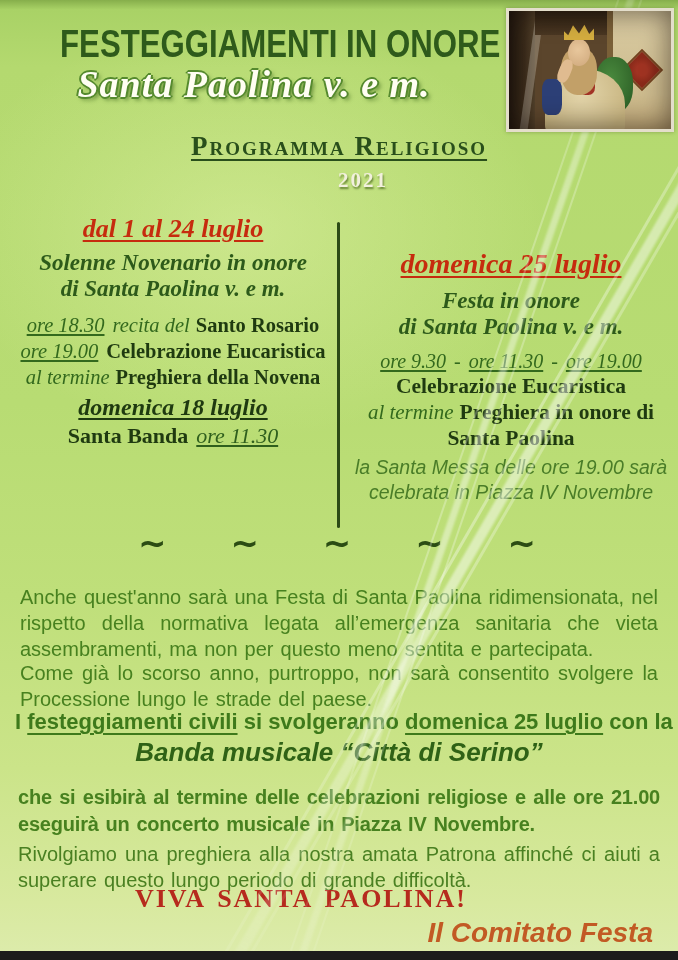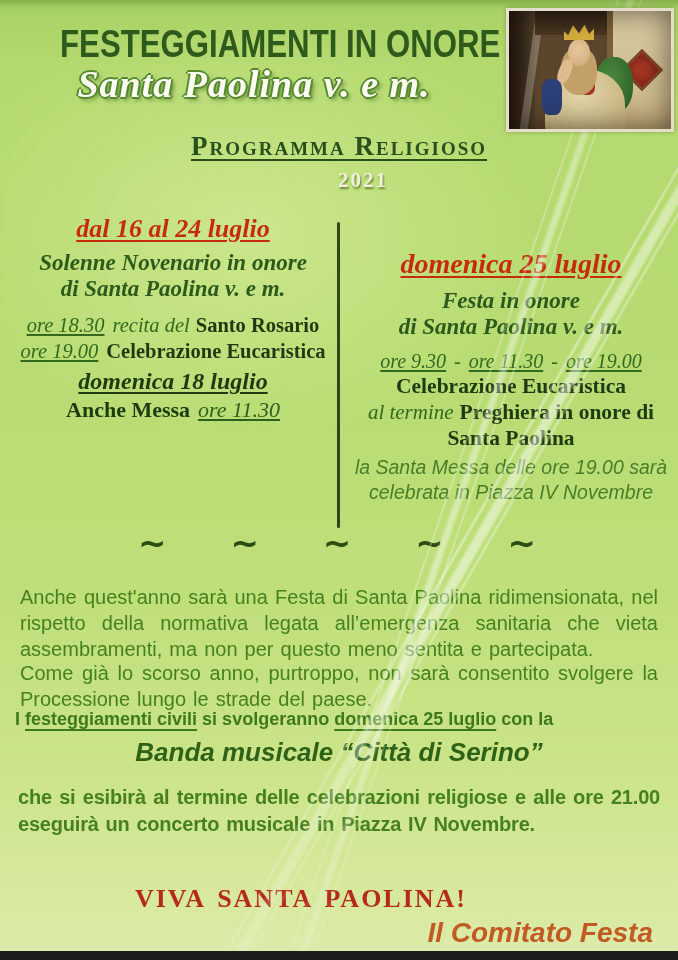--- a/index.html
+++ b/index.html
@@ -90,21 +90,21 @@
   .right-note{margin-top:4px;font-family:"Liberation Sans",sans-serif;font-style:italic;
       font-size:19.5px;line-height:25px;color:#4a7d28;}
   
   .tildes{position:absolute;top:526px;left:138px;width:398px;display:flex;justify-content:space-between;z-index:2;
       font-family:"DejaVu Sans",sans-serif;font-weight:700;font-size:34px;line-height:34px;color:#2b4c13;}
   .para{position:absolute;left:20px;width:638px;z-index:2;font-family:"Liberation Sans",sans-serif;
       font-size:20px;line-height:26px;color:#47811f;text-align:justify;word-spacing:1.5px;}
   .p1{top:584px;}
   .p2{top:660px;}
   .civic{position:absolute;top:709px;left:15px;width:655px;z-index:2;white-space:nowrap;
-      font-family:"Liberation Sans",sans-serif;font-size:18px;font-weight:600;color:#3e7a1b;}
+      font-family:"Liberation Sans",sans-serif;font-size:22px;font-weight:600;color:#3e7a1b;}
   .civic .u{text-decoration:underline;text-decoration-thickness:2px;text-underline-offset:4px;}
   .band{position:absolute;top:737px;left:0;width:678px;text-align:center;z-index:2;
       font-family:"Liberation Sans",sans-serif;font-weight:700;font-style:italic;font-size:26px;color:#2f6216;}
   .p3{top:784px;left:18px;width:642px;font-weight:700;line-height:27px;letter-spacing:-0.2px;}
   .p4{top:841px;left:18px;width:642px;color:#4a8022;}
   .viva{position:absolute;top:884px;left:8px;width:586px;text-align:center;z-index:2;
       font-weight:700;font-size:26px;letter-spacing:2px;word-spacing:4px;color:#b62a1d;}
   .signature{position:absolute;top:917px;left:0;width:653px;text-align:right;z-index:2;
       font-family:"Liberation Sans",sans-serif;font-style:italic;font-weight:700;font-size:28px;color:#c25a24;}
   .bottom-bar{position:absolute;bottom:0;left:0;width:678px;height:9px;background:#1c1c1c;z-index:6;}
@@ -142,33 +142,36 @@
     <div class="ph-blue"></div>
     <div class="ph-red"></div>
     <div class="ph-hair"></div>
     <div class="ph-face"></div>
     <div class="ph-arm"></div>
     <div class="ph-crown"></div>
     <div class="ph-vignette"></div>
   </div>
 
   <div class="col-left">
-    <div class="date-red">dal 16 al 24 luglio</div>
+    <div class="date-red">dal 1 al 24 luglio</div>
     <div class="subtitle" style="margin-top:6px;">Solenne Novenario in onore</div>
     <div class="subtitle">di Santa Paolina v. e m.</div>
     <div style="height:10px;"></div>
     <div class="sched">
       <span class="sch-time">ore 18.30</span><span class="sch-lead">recita del</span><span class="sch-event">Santo Rosario</span>
     </div>
     <div class="sched">
       <span class="sch-time">ore 19.00</span><span class="sch-event">Celebrazione Eucaristica</span>
     </div>
+    <div class="sched">
+      <span class="sch-lead">al termine</span><span class="sch-event">Preghiera della Novena</span>
+    </div>
     <div class="sunday-h">domenica 18 luglio</div>
     <div class="messa-line">
-      <span class="messa-ev">Anche Messa</span><span class="messa-time">ore 11.30</span>
+      <span class="messa-ev">Santa Banda</span><span class="messa-time">ore 11.30</span>
     </div>
   </div>
 
   <div class="divider"></div>
 
   <div class="col-right">
     <div class="date-red" style="font-size:28px;">domenica 25 luglio</div>
     <div class="subtitle" style="margin-top:8px;">Festa in onore</div>
     <div class="subtitle">di Santa Paolina v. e m.</div>
     <div class="times-row">
@@ -199,18 +202,19 @@
   <div class="civic">
     <span>I</span>
     <span class="u">festeggiamenti civili</span>
     <span>si svolgeranno</span>
     <span class="u">domenica 25 luglio</span>
     <span>con la</span>
   </div>
 
   <div class="band">Banda musicale “Città di Serino”</div>
   <div class="para p3">che si esibirà al termine delle celebrazioni religiose e alle ore 21.00 eseguirà un concerto musicale in Piazza IV Novembre.</div>
+  <div class="para p4">Rivolgiamo una preghiera alla nostra amata Patrona affinché ci aiuti a superare questo lungo periodo di grande difficoltà.</div>
 
   <div class="viva">VIVA SANTA PAOLINA!</div>
   <div class="signature">Il Comitato Festa</div>
 
   <div class="bottom-bar"></div>
 </div>
 
 </body></html>

